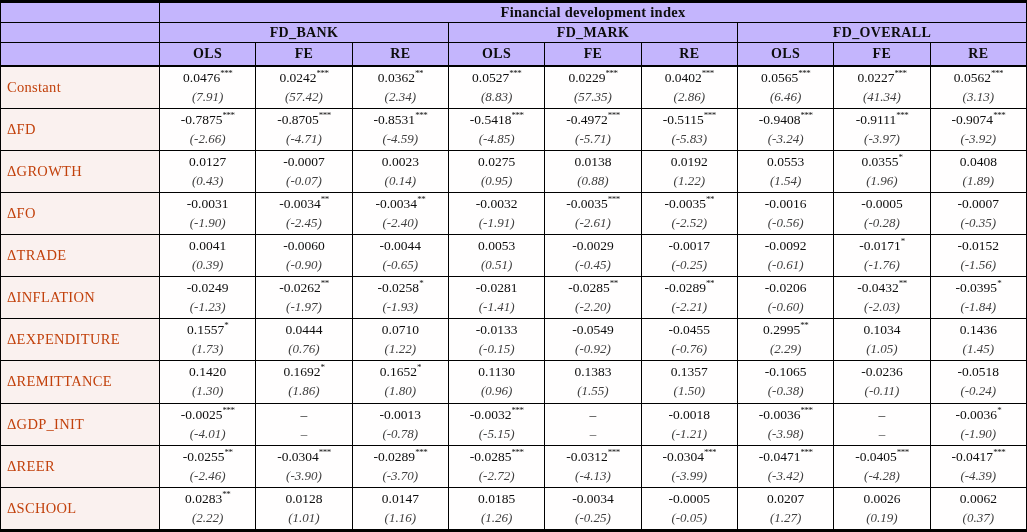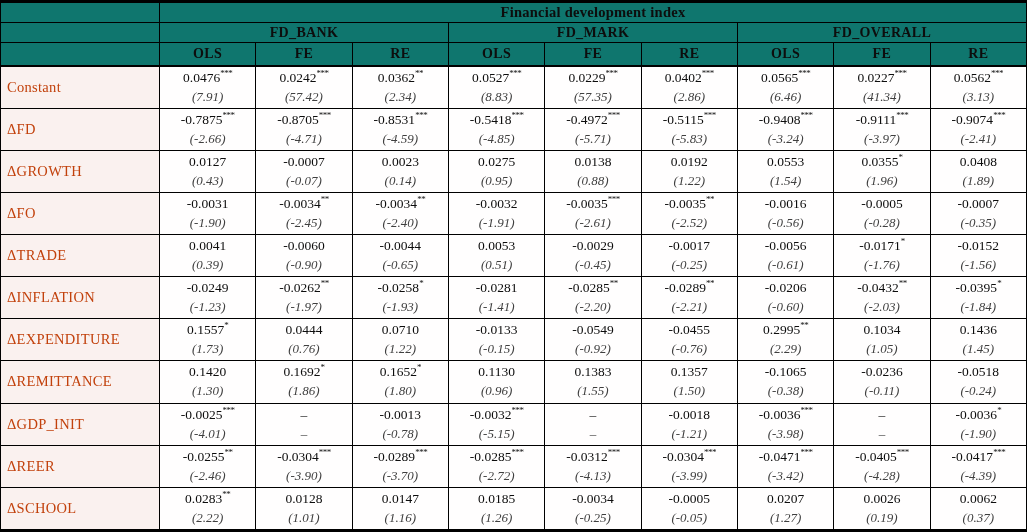--- a/index.html
+++ b/index.html
@@ -22,21 +22,21 @@
     table-layout: fixed;
     border-top: 3px solid #000;
     border-bottom: 3px solid #000;
     border-left: 1px solid #000;
     border-right: 1px solid #000;
     background: #ffffff;
   }
   col.c-label { width: 159px; }
 
   thead th, thead td {
-    background: #0f766e;
+    background: #c4b5fd;
     font-weight: bold;
     color: #0d0d0d;
     padding: 0;
     vertical-align: middle;
   }
   tr.r-title   { height: 21px; }
   tr.r-groups  { height: 20px; margin-top: 16px; }
   tr.r-cols    { height: 23px; }
 
   tr.r-title .title {
@@ -216,21 +216,21 @@
           <td class="datacell">
             <div class="coef">-0.9408<sup class="stars">***</sup></div>
             <div class="tstat">(-3.24)</div>
           </td>
           <td class="datacell">
             <div class="coef">-0.9111<sup class="stars">***</sup></div>
             <div class="tstat">(-3.97)</div>
           </td>
           <td class="datacell">
             <div class="coef">-0.9074<sup class="stars">***</sup></div>
-            <div class="tstat">(-2.41)</div>
+            <div class="tstat">(-3.92)</div>
           </td>
         </tr>
         <tr>
           <td class="rowlabel">ΔGROWTH</td>
           <td class="datacell">
             <div class="coef">0.0127</div>
             <div class="tstat">(0.43)</div>
           </td>
           <td class="datacell">
             <div class="coef">-0.0007</div>
@@ -324,21 +324,21 @@
           </td>
           <td class="datacell">
             <div class="coef">-0.0029</div>
             <div class="tstat">(-0.45)</div>
           </td>
           <td class="datacell">
             <div class="coef">-0.0017</div>
             <div class="tstat">(-0.25)</div>
           </td>
           <td class="datacell">
-            <div class="coef">-0.0056</div>
+            <div class="coef">-0.0092</div>
             <div class="tstat">(-0.61)</div>
           </td>
           <td class="datacell">
             <div class="coef">-0.0171<sup class="stars">*</sup></div>
             <div class="tstat">(-1.76)</div>
           </td>
           <td class="datacell">
             <div class="coef">-0.0152</div>
             <div class="tstat">(-1.56)</div>
           </td>

